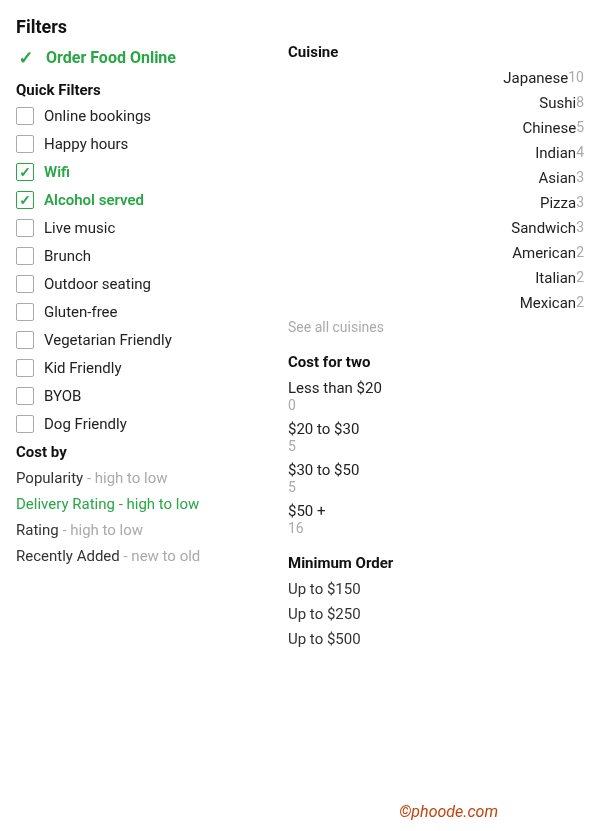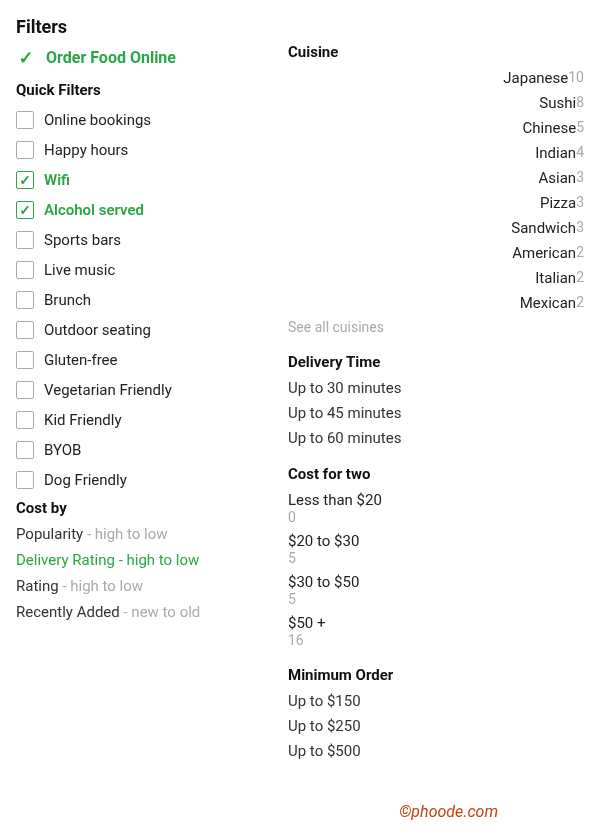--- a/index.html
+++ b/index.html
@@ -37,21 +37,20 @@
       font-weight: 700;
       margin-bottom: 8px;
       margin-top: 4px;
       color: #111;
     }
     .filter-item {
       display: flex;
       align-items: center;
       margin-bottom: 10px;
       cursor: pointer;
-      margin-top: 12px;
     }
     .checkbox {
       width: 18px;
       height: 18px;
       border: 1.5px solid #aaa;
       background: #fff;
       display: flex;
       align-items: center;
       justify-content: center;
       margin-right: 10px;
@@ -197,24 +196,20 @@
               <span class="filter-label green">Wifi</span>
             </div>
             <div class="filter-item">
               <div class="checkbox checked">
                 <span class="checkmark">✓</span>
               </div>
               <span class="filter-label green">Alcohol served</span>
             </div>
             <div class="filter-item">
               <div class="checkbox"></div>
-              <span class="filter-label">Sports bars</span>
-            </div>
-            <div class="filter-item">
-              <div class="checkbox"></div>
               <span class="filter-label">Live music</span>
             </div>
             <div class="filter-item">
               <div class="checkbox"></div>
               <span class="filter-label">Brunch</span>
             </div>
             <div class="filter-item">
               <div class="checkbox"></div>
               <span class="filter-label">Outdoor seating</span>
             </div>
@@ -294,28 +289,20 @@
               <span class="cuisine-count">2</span>
             </div>
             <div class="cuisine-row">
               <span>Mexican</span>
               <span class="cuisine-count">2</span>
             </div>
           </div>
         <div class="see-all">See all cuisines</div>
       </div>
 
-      <div class="right-section">
-        <div class="section-subtitle">Delivery Time</div>
-        <div id="delivery-time-list">
-            <div class="delivery-time-item">Up to 30 minutes</div>
-            <div class="delivery-time-item">Up to 45 minutes</div>
-            <div class="delivery-time-item">Up to 60 minutes</div>
-          </div>
-      </div>
 
       <div class="right-section">
         <div class="section-subtitle">Cost for two</div>
         <div id="cost-list">
             <div class="cost-row">
               <span>Less than $20</span>
               <span class="cost-count">0</span>
             </div>
             <div class="cost-row">
               <span>$20 to $30</span>

